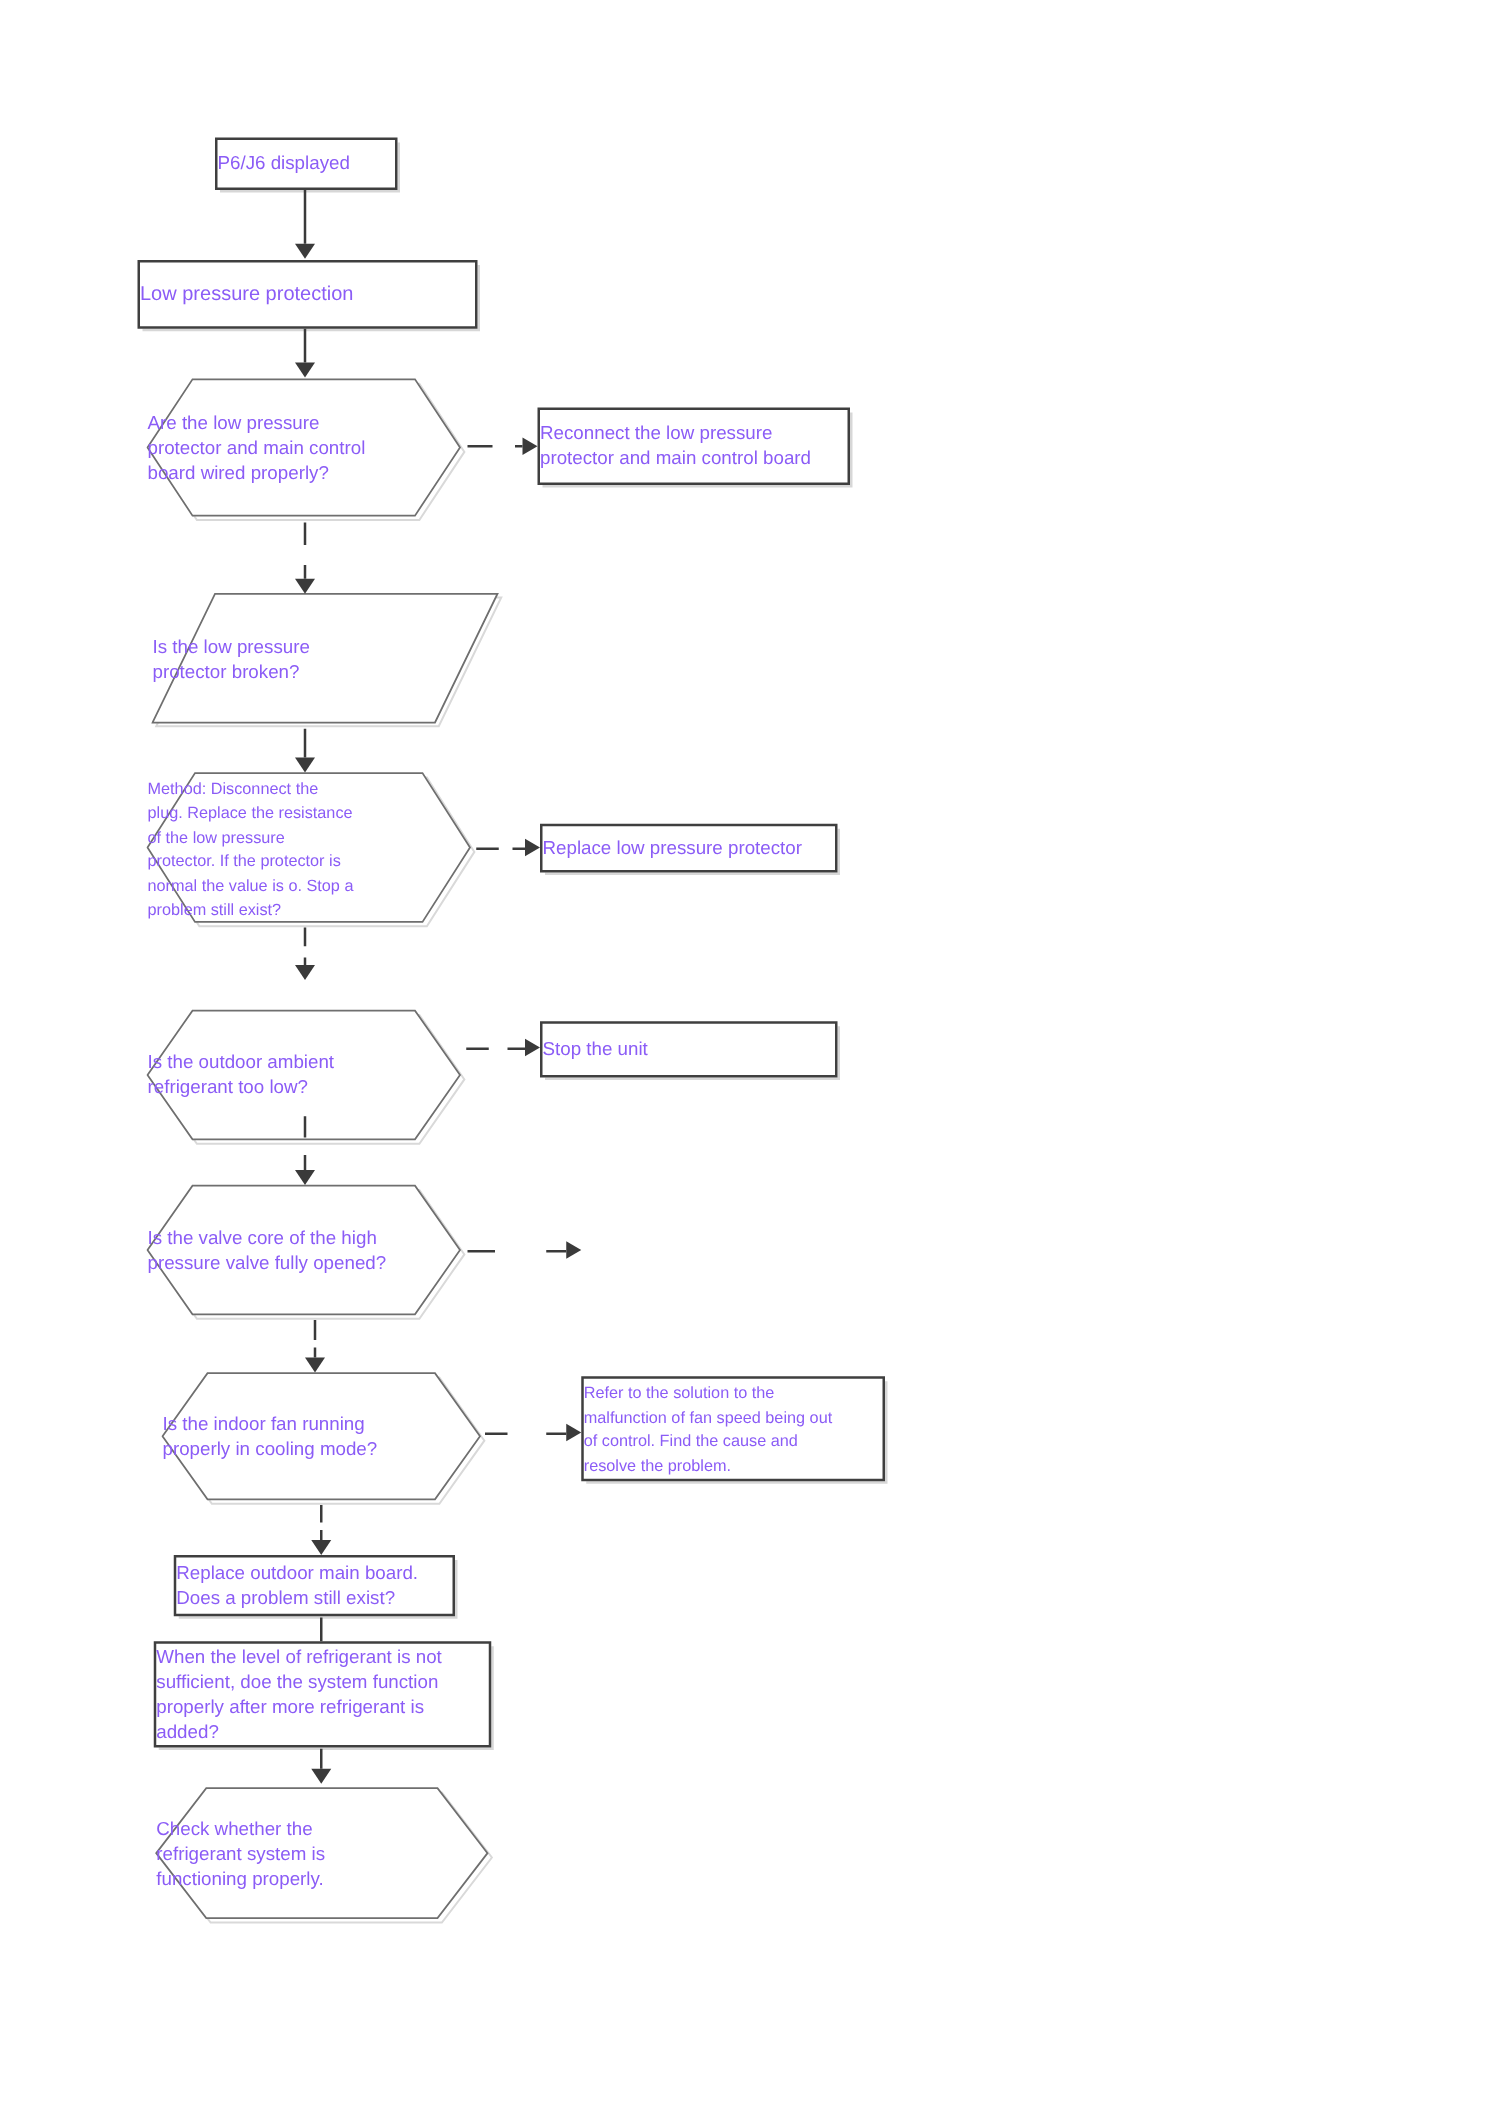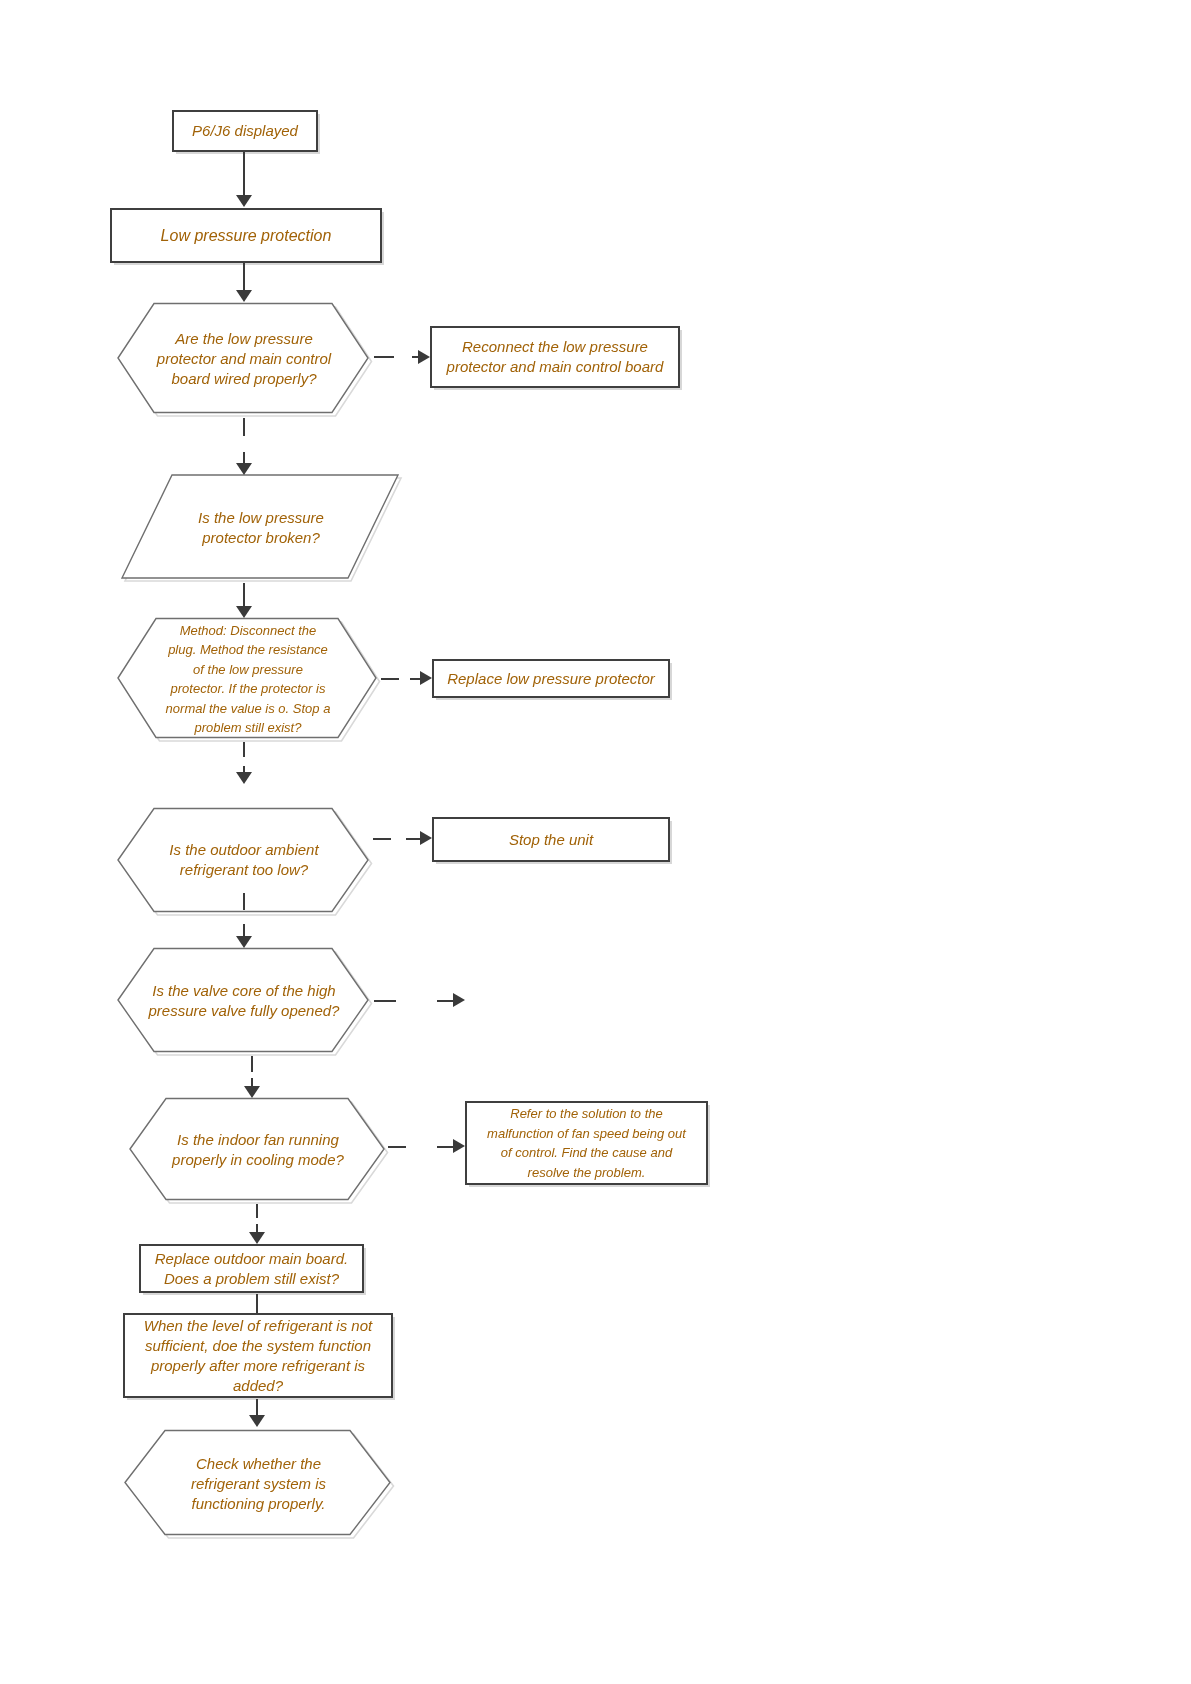--- a/index.html
+++ b/index.html
@@ -1,20 +1,20 @@
 <!DOCTYPE html>
 <html><head>
 <meta charset="utf-8">
 <style>
   html,body{margin:0;padding:0;background:#ffffff;}
   .canvas{
     position:relative;width:1191px;height:1684px;background:#ffffff;overflow:hidden;
     font-family:"Liberation Sans", sans-serif;
   }
-  .node{position:absolute;box-sizing:border-box;color:#a16207;font-size:15px;line-height:20px;text-align:center;font-style:italic;}
+  .node{position:absolute;box-sizing:border-box;color:#8b5cf6;font-size:15px;line-height:20px;text-align:left;}
   .node.rect{
     display:flex;align-items:center;justify-content:center;
     border:2px solid #3f3f3f;background:#ffffff;
     box-shadow:3px 3px 0 -1px #d7d7d7;
   }
   .node.shape{background:transparent;}
   .node.shape .outline{position:absolute;left:-1px;top:-1px;pointer-events:none;}
   .node.shape .lines{position:absolute;inset:0;display:flex;flex-direction:column;justify-content:center;}
   .node.rect .lines{width:100%;}
   .ln{display:block;}
@@ -74,21 +74,21 @@
       </div>
   </div>
 
   <div class="node shape fs14" style="left:118px;top:618px;width:260px;height:122px;">
     <svg class="outline" width="266" height="128">
       <polygon class="shadow" points="1,61 39,1.5 221,1.5 259,61 221,120.5 39,120.5" transform="translate(3.5,3.5)"></polygon>
       <polygon class="main" points="1,61 39,1.5 221,1.5 259,61 221,120.5 39,120.5"></polygon>
     </svg>
     <div class="lines">
         <span class="ln">Method: Disconnect the</span>
-        <span class="ln">plug. Method the resistance</span>
+        <span class="ln">plug. Replace the resistance</span>
         <span class="ln">of the low pressure</span>
         <span class="ln">protector. If the protector is</span>
         <span class="ln">normal the value is o. Stop a</span>
         <span class="ln">problem still exist?</span>
       </div>
   </div>
 
   <div class="node rect" style="left:432px;top:659px;width:238px;height:39px;">
     <div class="lines">
         <span class="ln">Replace low pressure protector</span>

